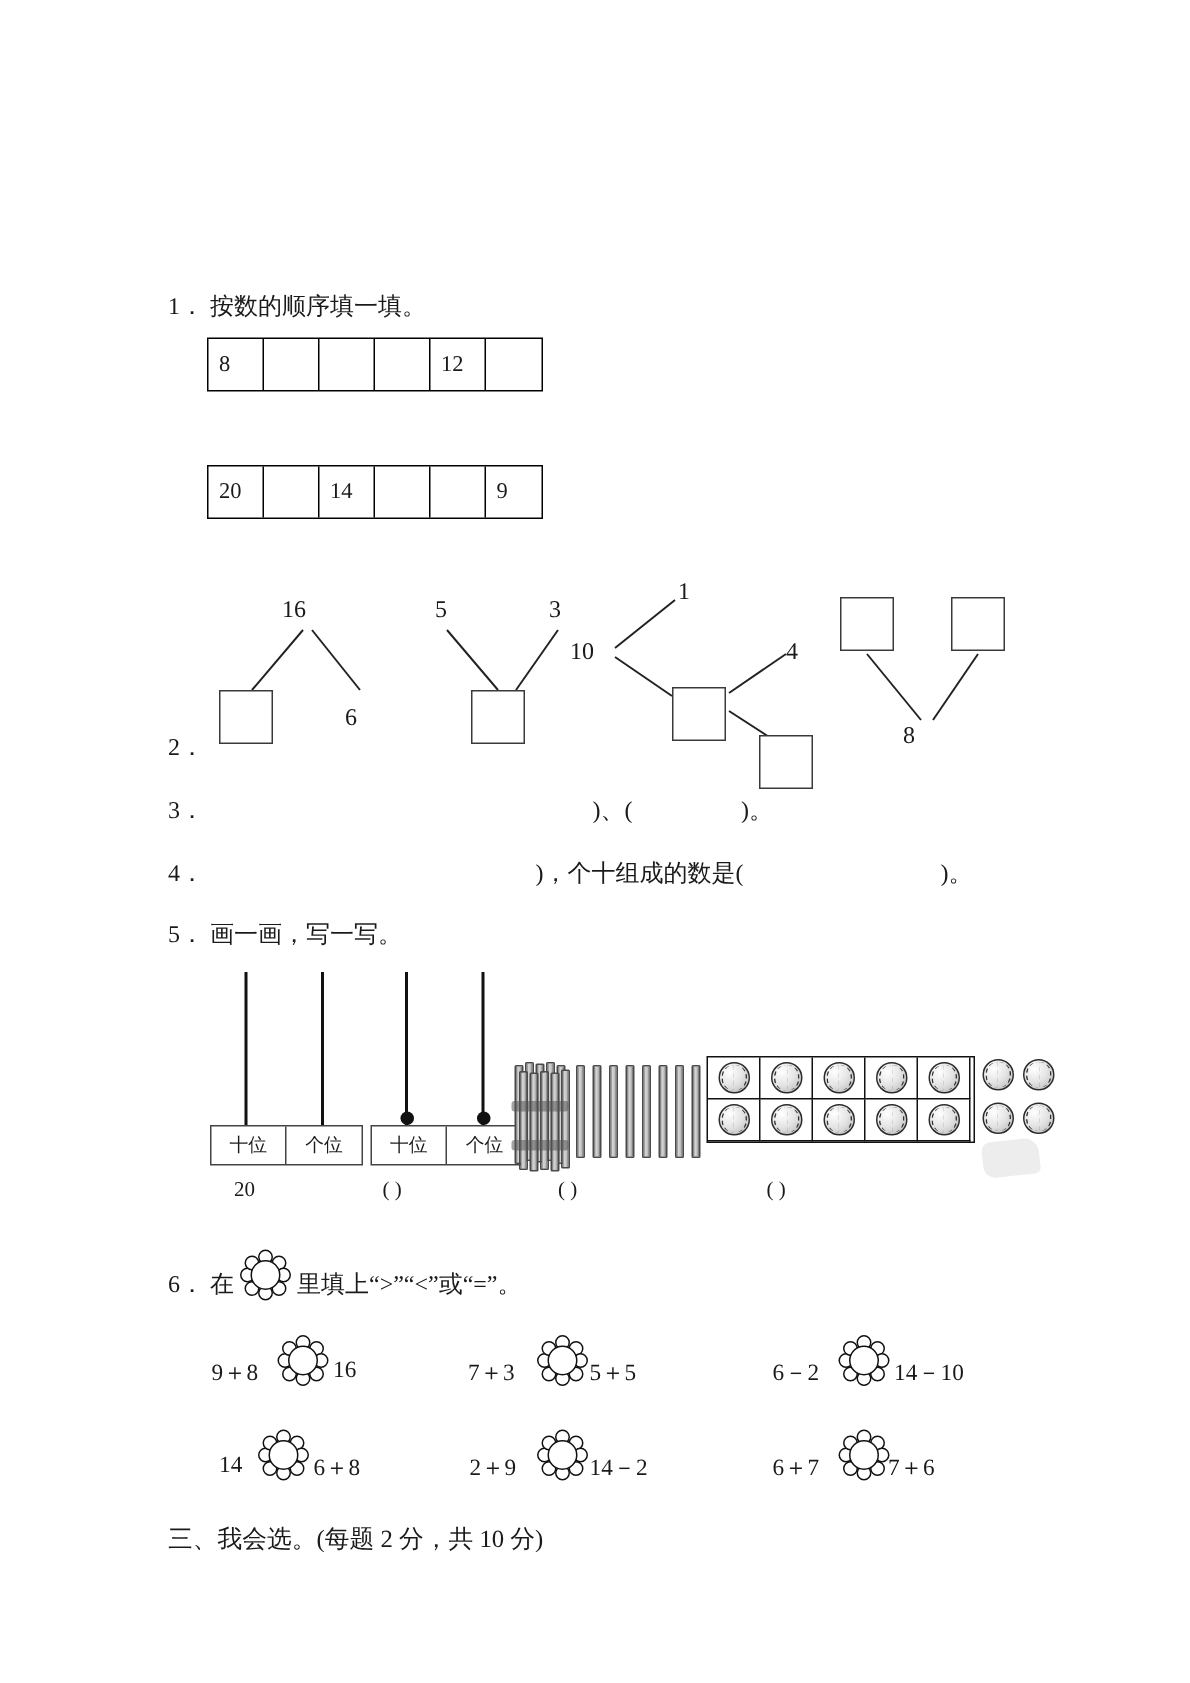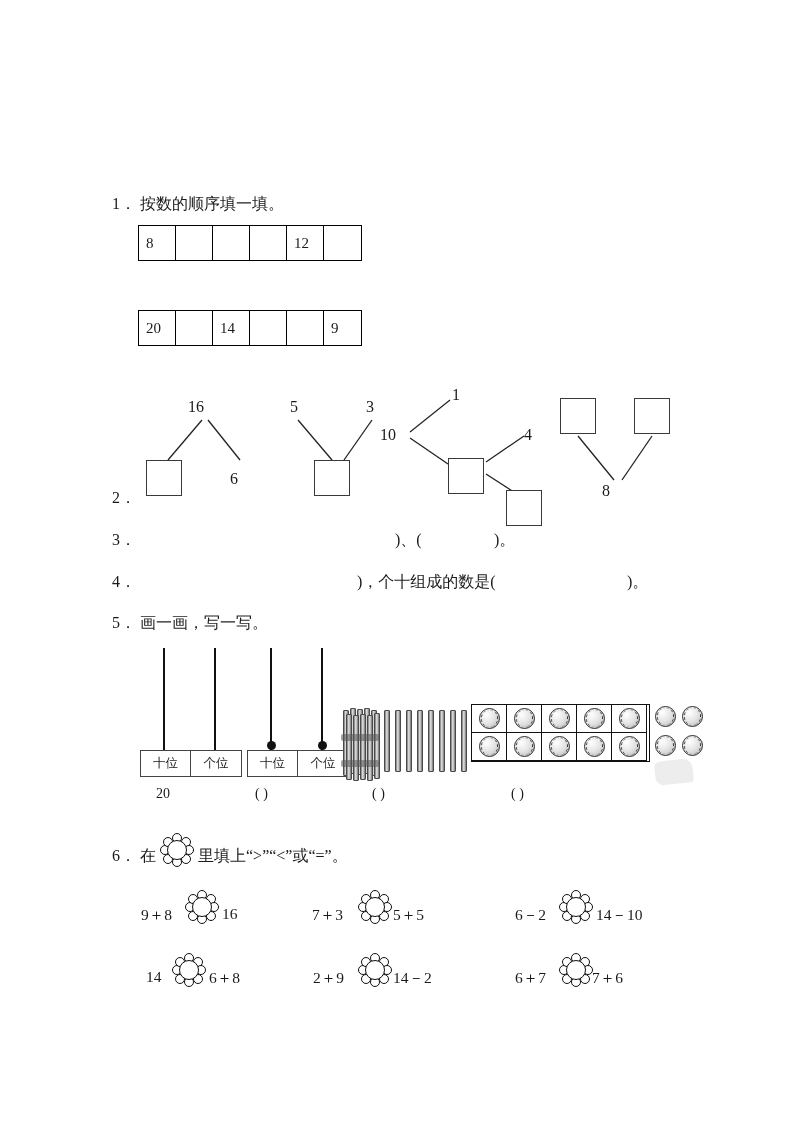--- a/index.html
+++ b/index.html
@@ -396,14 +396,15 @@
     <div class="petal" style="left:24px; top:12px;"></div>
       <div class="petal" style="left:21px; top:21px;"></div>
     <div class="petal" style="left:12px; top:24px;"></div>
       <div class="petal" style="left:3px; top:21px;"></div>
     <div class="petal" style="left:0px; top:12px;"></div>
       <div class="petal" style="left:3px; top:4px;"></div>
     <div class="core"></div>
   </div>
   <div class="cmp-term" style="left:592px; top:968px;">7＋6</div>
 
+  <div class="section-head" style="left:112px; top:1015px;">三、我会选。(每题 2 分，共 10 分)</div>
 
 </div>
 
 </body></html>

